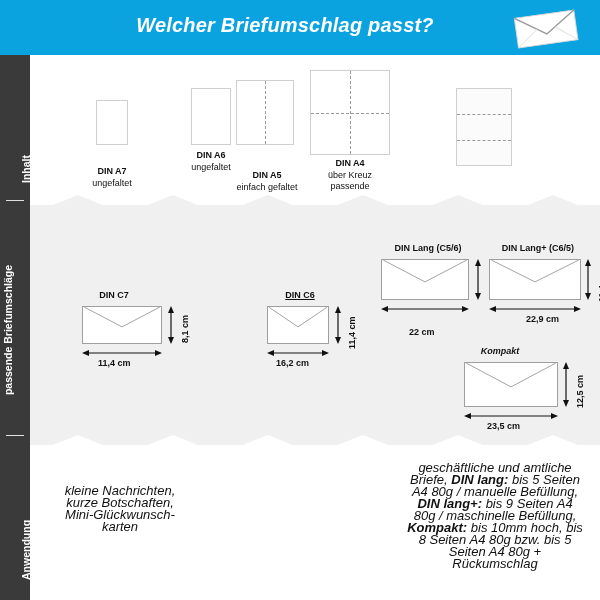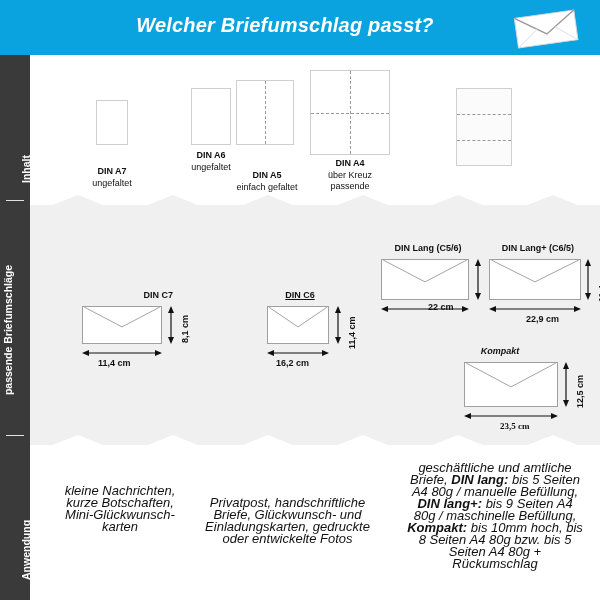--- a/index.html
+++ b/index.html
@@ -153,21 +153,21 @@
     <div class="fold-h" style="left:0;top:51px;width:54px;"></div>
   </div>
 
   <svg class="zigzag" style="top:192px;" viewBox="0 0 570 22" preserveAspectRatio="none">
     <polygon points="0,0 570,0 570,22 523,3 475,22 428,3 380,22 333,3 285,22 238,3 190,22 143,3 95,22 48,3 0,22" fill="#ffffff"></polygon>
     <polygon points="0,22 48,3 95,22 143,3 190,22 238,3 285,22 333,3 380,22 428,3 475,22 523,3 570,22 570,22 0,22" fill="#f0f0f0"></polygon>
   </svg>
 
   <div class="panel-env"></div>
 
-  <div class="label" style="left:93px;top:290px;width:80px;text-align:right;">
+  <div class="label" style="left:74px;top:290px;width:80px;">
     <b>DIN C7</b>
   </div>
   <svg class="envelope" style="left:82px;top:306px;width:80px;height:38px;" viewBox="0 0 80 38">
     <polyline points="0,0 40,21 80,0" fill="none" stroke="#9f9f9f" stroke-width="1"></polyline>
   </svg>
   <svg class="dim-h" style="left:82px;top:348px;width:80px;" viewBox="0 0 80 10">
     <line x1="3" y1="5" x2="77" y2="5" stroke="#111" stroke-width="1.2"></line>
     <polygon points="0,5 7,2 7,8" fill="#111"></polygon>
       <polygon points="80,5 73,2 73,8" fill="#111"></polygon>
   </svg>
@@ -202,21 +202,21 @@
     <b>DIN Lang (C5/6)</b>
   </div>
   <svg class="envelope" style="left:381px;top:259px;width:88px;height:41px;" viewBox="0 0 88 41">
     <polyline points="0,0 44,23 88,0" fill="none" stroke="#9f9f9f" stroke-width="1"></polyline>
   </svg>
   <svg class="dim-h" style="left:381px;top:304px;width:88px;" viewBox="0 0 88 10">
     <line x1="3" y1="5" x2="85" y2="5" stroke="#111" stroke-width="1.2"></line>
     <polygon points="0,5 7,2 7,8" fill="#111"></polygon>
       <polygon points="88,5 81,2 81,8" fill="#111"></polygon>
   </svg>
-  <div class="dim-text" style="left:409px;top:302px;margin-left:19px;">22 cm</div>
+  <div class="dim-text" style="left:409px;top:327px;">22 cm</div>
   <svg class="dim-v" style="left:473px;top:259px;height:41px;" viewBox="0 0 10 41">
     <line x1="5" y1="3" x2="5" y2="38" stroke="#111" stroke-width="1.2"></line>
     <polygon points="5,0 2,7 8,7" fill="#111"></polygon>
       <polygon points="5,41 2,34 8,34" fill="#111"></polygon>
   </svg>
   <div class="dim-text vert" style="left:487px;top:295px;">11 cm</div>
 
   <div class="label" style="left:486px;top:243px;width:104px;">
     <b>DIN Lang+ (C6/5)</b>
   </div>
@@ -240,34 +240,33 @@
     <b>Kompakt</b>
   </div>
   <svg class="envelope" style="left:464px;top:362px;width:94px;height:45px;" viewBox="0 0 94 45">
     <polyline points="0,0 47,25 94,0" fill="none" stroke="#9f9f9f" stroke-width="1"></polyline>
   </svg>
   <svg class="dim-h" style="left:464px;top:411px;width:94px;" viewBox="0 0 94 10">
     <line x1="3" y1="5" x2="91" y2="5" stroke="#111" stroke-width="1.2"></line>
     <polygon points="0,5 7,2 7,8" fill="#111"></polygon>
       <polygon points="94,5 87,2 87,8" fill="#111"></polygon>
   </svg>
-  <div class="dim-text" style="left:500px;top:421px;font-family:Liberation Serif, serif;">23,5 cm</div>
+  <div class="dim-text" style="left:487px;top:421px;">23,5 cm</div>
   <svg class="dim-v" style="left:561px;top:362px;height:45px;" viewBox="0 0 10 45">
     <line x1="5" y1="3" x2="5" y2="42" stroke="#111" stroke-width="1.2"></line>
     <polygon points="5,0 2,7 8,7" fill="#111"></polygon>
       <polygon points="5,45 2,38 8,38" fill="#111"></polygon>
   </svg>
   <div class="dim-text vert" style="left:575px;top:408px;">12,5 cm</div>
 
   <svg class="zigzag" style="top:432px;" viewBox="0 0 570 22" preserveAspectRatio="none">
     <polygon points="0,0 570,0 570,22 523,3 475,22 428,3 380,22 333,3 285,22 238,3 190,22 143,3 95,22 48,3 0,22" fill="#f0f0f0"></polygon>
     <polygon points="0,22 48,3 95,22 143,3 190,22 238,3 285,22 333,3 380,22 428,3 475,22 523,3 570,22 0,22" fill="#ffffff"></polygon>
   </svg>
 
   <div class="panel-anw"></div>
 
   <div class="appl" style="left:55px;top:485px;width:130px;">kleine Nachrichten, kurze Botschaften, Mini-Glückwunsch-karten</div>
 
-  <div class="appl" style="left:205px;top:497px;width:165px;">Privatpost, handschriftliche Briefe, Glückwunsch- und Einladungskarten, gedruckte oder entwickelte Fotos</div>
 
   <div class="appl" style="left:405px;top:462px;width:180px;text-align:center;"><span>geschäftliche und amtliche Briefe, </span><b>DIN lang:</b><span> bis 5 Seiten A4 80g / manuelle Befüllung, </span><b>DIN lang+:</b><span> bis 9 Seiten A4 80g / maschinelle Befüllung, </span><b>Kompakt:</b><span> bis 10mm hoch, bis 8 Seiten A4 80g bzw. bis 5 Seiten A4 80g + Rückumschlag</span></div>
 
 </div>
 
 </body></html>

